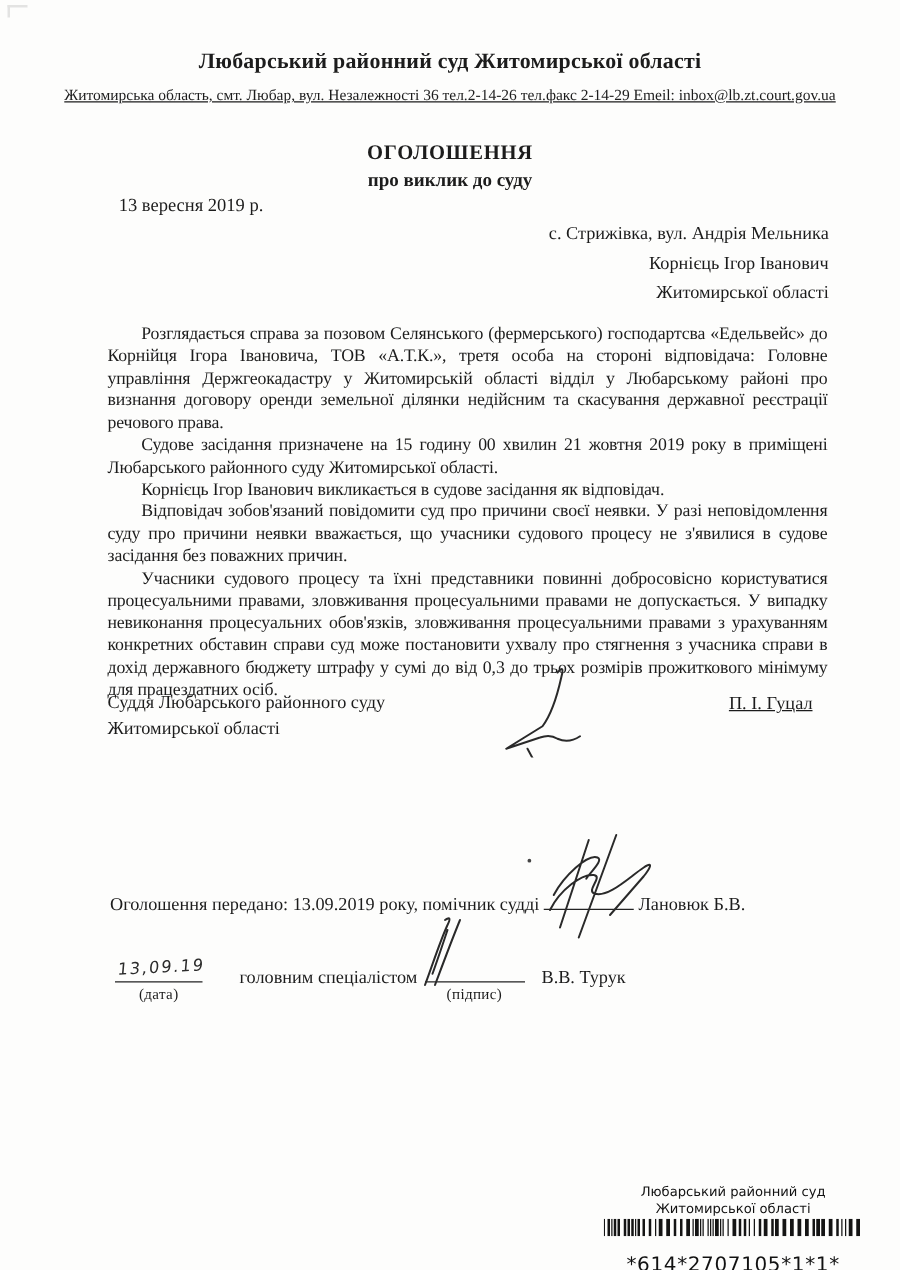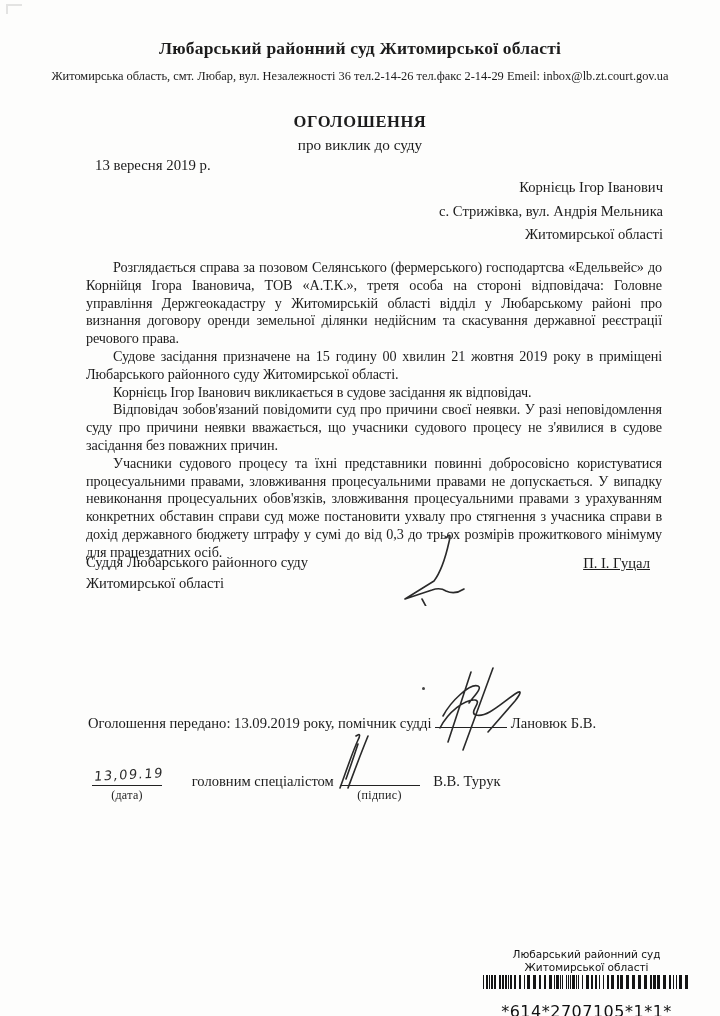--- a/index.html
+++ b/index.html
@@ -6,23 +6,23 @@
   body{background:#e8e8e8;}
   .page{
     position:relative;width:720px;height:1016px;background:#fdfdfc;
     font-family:"Liberation Serif", serif;color:#1c1c1c;overflow:hidden;
     box-shadow:0 0 4px rgba(0,0,0,.2);
   }
   .center{left:0;width:100%;text-align:center;}
   .abs{position:absolute;}
   .header-title{top:38px;font-weight:bold;font-size:17.5px;letter-spacing:.2px;}
   .header-contact{top:69px;font-size:12.4px;}
-  .header-contact span{}
+  .header-contact span{text-decoration:underline;}
   .doc-title{top:112px;font-weight:bold;font-size:16.5px;letter-spacing:.6px;}
-  .doc-subtitle{top:136px;font-weight:normal;font-size:15.2px;}
+  .doc-subtitle{top:136px;font-weight:bold;font-size:15.2px;}
   .date-line{left:95px;top:157px;font-size:14.8px;}
   .recipient{right:57px;top:176px;text-align:right;font-size:14.6px;line-height:23.5px;}
   .bodytext{left:86px;top:259px;width:576px;text-align:justify;font-size:14.2px;line-height:17.8px;letter-spacing:-.1px;}
   .bodytext p{margin:0;text-indent:27px;}
   .judge-block{left:86px;top:552px;width:576px;font-size:14.6px;line-height:20.5px;}
   .judge-name{position:absolute;right:12px;top:1px;text-decoration:underline;}
   .sig{position:absolute;pointer-events:none;}
   .sig path{fill:none;stroke:#2a2a2a;stroke-width:1.6;stroke-linecap:round;stroke-linejoin:round;}
   .judge-sig{left:300px;top:-22px;}
   .stray-dot{left:422px;top:687px;width:3px;height:3px;background:#444;border-radius:50%;}
@@ -50,22 +50,22 @@
   <div class="abs center header-title">Любарський районний суд Житомирської області</div>
   <div class="abs center header-contact">
     <span>Житомирська область, смт. Любар, вул. Незалежності 36 тел.2-14-26 тел.факс 2-14-29 Emeil: inbox@lb.zt.court.gov.ua</span>
   </div>
 
   <div class="abs center doc-title">ОГОЛОШЕННЯ</div>
   <div class="abs center doc-subtitle">про виклик до суду</div>
 
   <div class="abs date-line">13 вересня 2019 р.</div>
   <div class="abs recipient">
+    <div>с. Стрижівка, вул. Андрія Мельника</div>
     <div>Корнієць Ігор Іванович</div>
-    <div>с. Стрижівка, вул. Андрія Мельника</div>
     <div>Житомирської області</div>
   </div>
 
   <div class="abs bodytext">
     <p>Розглядається справа за позовом Селянського (фермерського) господартсва «Едельвейс» до Корнійця Ігора Івановича, ТОВ «А.Т.К.», третя особа на стороні відповідача: Головне управління Держгеокадастру у Житомирській області відділ у Любарському районі про визнання договору оренди земельної ділянки недійсним та скасування державної реєстрації речового права.</p>
     <p>Судове засідання призначене на 15 годину 00 хвилин 21 жовтня 2019 року в приміщені Любарського районного суду Житомирської області.</p>
     <p>Корнієць Ігор Іванович викликається в судове засідання як відповідач.</p>
     <p>Відповідач зобов'язаний повідомити суд про причини своєї неявки. У разі неповідомлення суду про причини неявки вважається, що учасники судового процесу не з'явилися в судове засідання без поважних причин.</p>
     <p>Учасники судового процесу та їхні представники повинні добросовісно користуватися процесуальними правами, зловживання процесуальними правами не допускається. У випадку невиконання процесуальних обов'язків, зловживання процесуальними правами з урахуванням конкретних обставин справи суд може постановити ухвалу про стягнення з учасника справи в дохід державного бюджету штрафу у сумі до від 0,3 до трьох розмірів прожиткового мінімуму для працездатних осіб.</p>
   </div>

